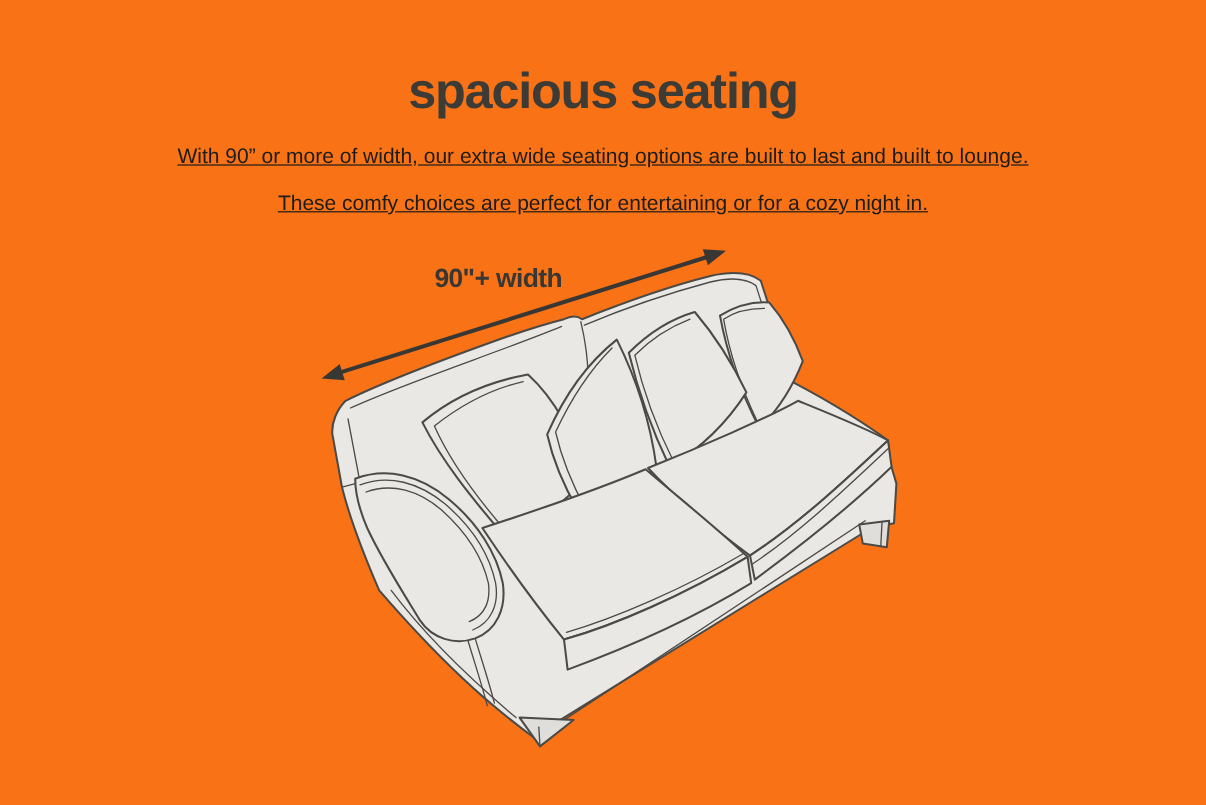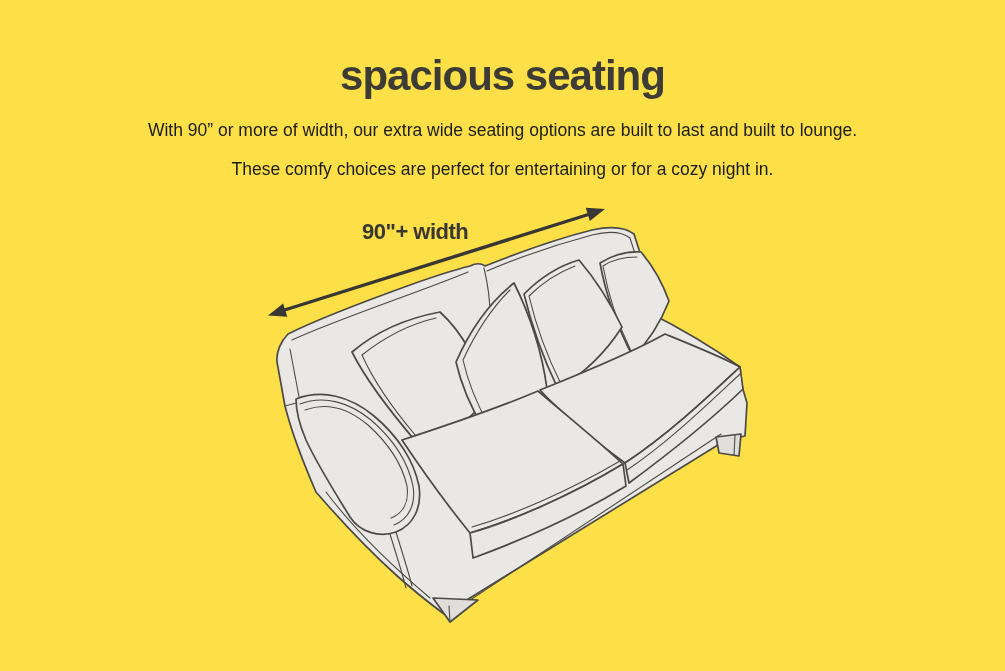--- a/index.html
+++ b/index.html
@@ -1,32 +1,32 @@
 <!DOCTYPE html>
 <html><head>
 <meta charset="utf-8">
 <style>
   html,body{margin:0;padding:0;background:#ffffff;}
   .page{
     position:relative;
     width:1005px;height:671px;
-    background:#fde047;
+    background:#f97316;
     overflow:hidden;
     font-family:"Liberation Sans",sans-serif;
   }
   .title{
     position:absolute;top:52px;left:0;width:100%;
     margin:0;text-align:center;
     font-size:42px;font-weight:700;letter-spacing:-1px;
     color:#3d3b35;
   }
   .desc{
     position:absolute;left:0;width:100%;
     margin:0;text-align:center;
-    font-size:17.5px;line-height:27px;color:#1c1c1a;
+    font-size:17.5px;line-height:27px;color:#1c1c1a;text-decoration:underline;
   }
   .desc.l1{top:117px;}
   .desc.l2{top:156px;}
   .diagram{position:absolute;top:0;left:0;}
   .dim-label{
     font-family:"Liberation Sans",sans-serif;
     font-weight:700;font-size:22px;letter-spacing:-0.5px;
     fill:#393734;
   }
   .art{stroke:#4c4a46;stroke-width:1.7;stroke-linejoin:round;stroke-linecap:round;}

